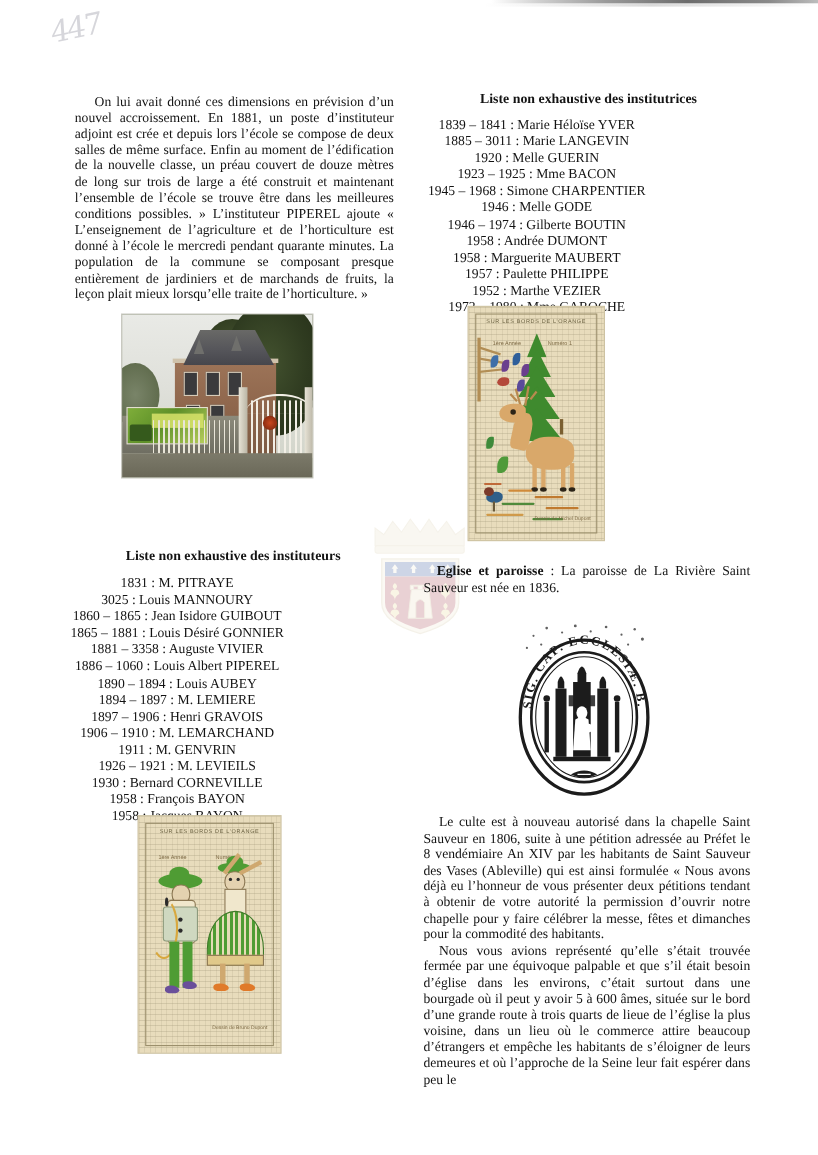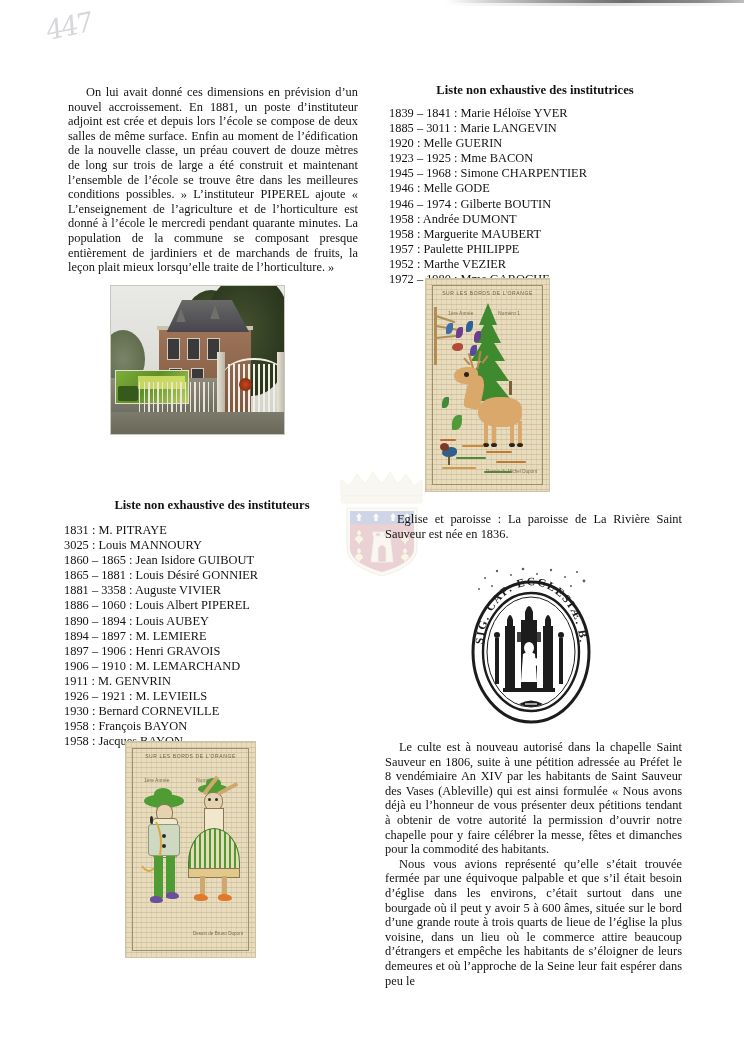--- a/index.html
+++ b/index.html
@@ -50,37 +50,38 @@
     position: absolute;
     text-align: justify;
     text-justify: inter-word;
     font-size: 12.4px;
     line-height: 14.6px;
   }
   .block.intro { left: 68px; top: 85px; width: 290px; text-indent: 18px; }
   .block.eglise { left: 385px; top: 512px; width: 297px; text-indent: 12px; }
   .block.culte  { left: 385px; top: 740px; width: 297px; text-indent: 14px; }
   .block.culte p { margin: 0; text-indent: 14px; }
-  .block b { font-weight: normal; }
+  .block b { font-weight: bold; }
 
   
   .list-title {
     position: absolute;
     font-weight: bold;
     font-size: 12.6px;
     text-align: center;
   }
   .name-list {
     position: absolute;
     font-size: 12.4px;
     line-height: 15.1px;
     list-style: none;
     margin: 0;
     padding: 0;
     white-space: nowrap;
+    text-align: center;
   }
   .name-list li { margin: 0; padding: 0; }
 
   #instit-f-title { left: 385px; top: 83px; width: 300px; }
   #instit-f-list  { left: 389px; top: 106px; }
   #instit-m-title { left: 62px;  top: 498px; width: 300px; }
   #instit-m-list  { left: 64px;  top: 523px; }
 
   
   .figure { position: absolute; }

